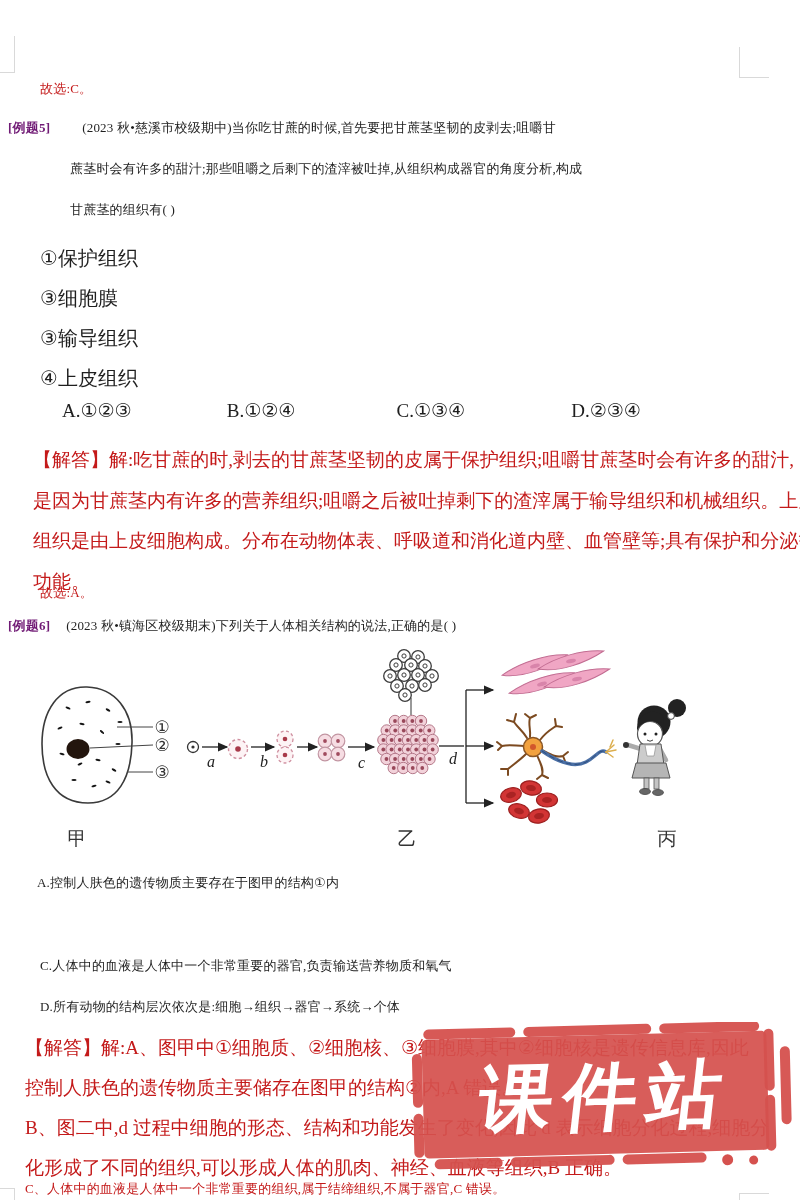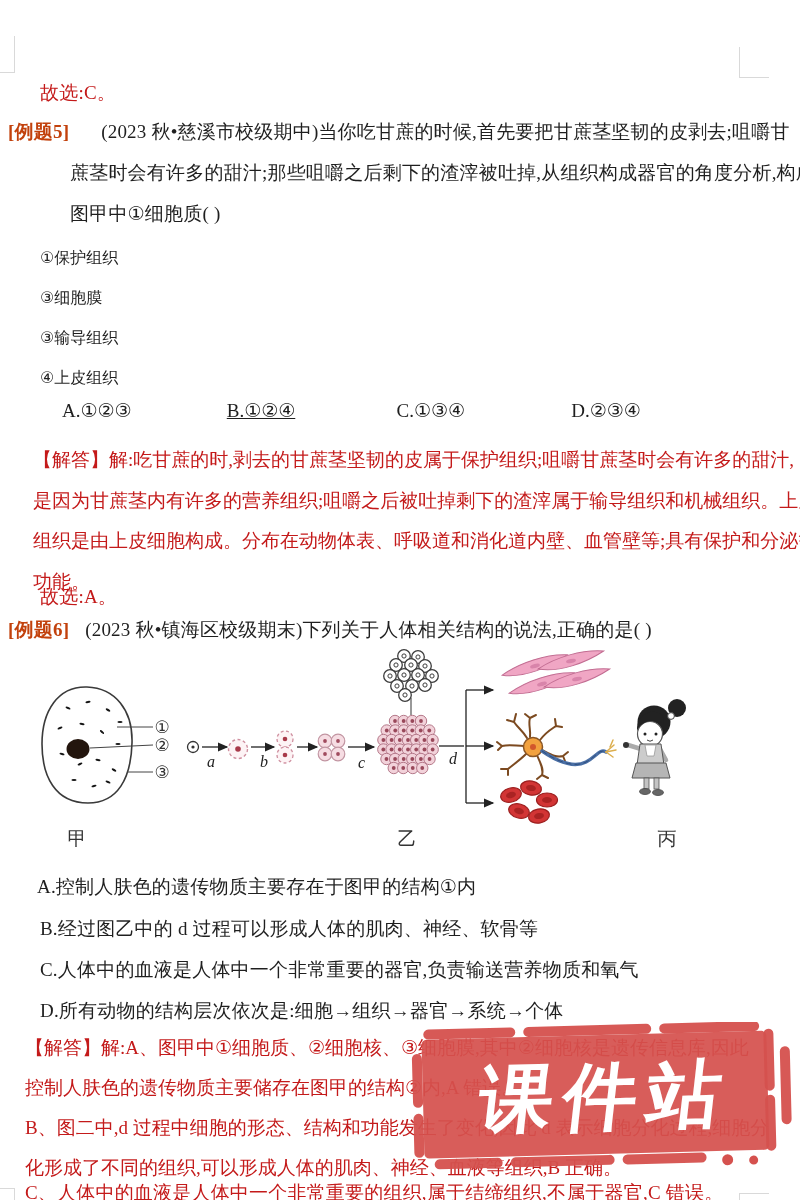--- a/index.html
+++ b/index.html
@@ -1,25 +1,25 @@
 <!DOCTYPE html>
 <html><head>
 <meta charset="utf-8">
 <style>
   html,body{margin:0;padding:0;background:#fff;}
   .page{position:relative;width:800px;height:1200px;background:#ffffff;overflow:hidden;
         font-family:"Liberation Serif","DejaVu Sans",serif;color:#1f1f1f;}
-  .line{position:absolute;font-size:19px;white-space:nowrap;letter-spacing:0.2px;}
+  .line{position:absolute;font-size:13px;white-space:nowrap;letter-spacing:0.2px;}
   .red{color:#c41a1a;}
-  .exlabel{color:#c2410c;font-weight:bold;margin-right:16px;}
+  .exlabel{color:#701a75;font-weight:bold;margin-right:16px;}
   .stemtext{margin-left:16px;}
-  .items .line-item{height:40px;line-height:40px;font-size:16px;}
+  .items .line-item{height:40px;line-height:40px;font-size:20px;}
   .choices{position:absolute;font-size:19px;white-space:nowrap;}
   .choices span{display:inline-block;}
-  .c1{width:160px;margin-left:22px;} .c2{width:165px;text-decoration:underline;} .c3{width:170px;}
+  .c1{width:160px;margin-left:22px;} .c2{width:165px;} .c3{width:170px;}
   .sol{position:absolute;font-size:19px;color:#c41a1a;}
   .sol div{height:40.5px;line-height:40.5px;white-space:nowrap;}
   .sol6 div{height:40px;line-height:40px;white-space:nowrap;}
   .mark{position:absolute;}
   .mark-tl{left:0;top:36px;width:14px;height:36px;border-right:1px solid #d9d9d9;border-bottom:1px solid #d9d9d9;}
   .mark-tr{left:739px;top:47px;width:29px;height:30px;border-left:1px solid #d9d9d9;border-bottom:1px solid #d9d9d9;}
   .mark-bl{left:0;top:1188px;width:14px;height:12px;border-right:1px solid #d9d9d9;border-top:1px solid #d9d9d9;}
   .mark-br{left:739px;top:1193px;width:29px;height:7px;border-left:1px solid #d9d9d9;border-top:1px solid #d9d9d9;}
   svg text{font-family:"Liberation Serif","DejaVu Sans",serif;}
   .diagram{position:absolute;left:30px;top:648px;}
@@ -35,21 +35,21 @@
   <div class="mark mark-tr"></div>
   <div class="mark mark-bl"></div>
   <div class="mark mark-br"></div>
 
   <div class="line red" style="left:40px;top:80px">故选:C。</div>
 
   <div class="line" style="left:8px;top:119px">
     <span class="exlabel">[例题5]</span><span class="stemtext">(2023 秋•慈溪市校级期中)当你吃甘蔗的时候,首先要把甘蔗茎坚韧的皮剥去;咀嚼甘</span>
   </div>
   <div class="line" style="left:70px;top:160px">蔗茎时会有许多的甜汁;那些咀嚼之后剩下的渣滓被吐掉,从组织构成器官的角度分析,构成</div>
-  <div class="line" style="left:70px;top:201px">图甲中①细胞质(    )</div>
+  <div class="line" style="left:70px;top:201px">甘蔗茎的组织有(    )</div>
 
   <div class="items" style="position:absolute;left:40px;top:238px">
     <div class="line-item">①保护组织</div>
     <div class="line-item">③细胞膜</div>
     <div class="line-item">③输导组织</div>
     <div class="line-item">④上皮组织</div>
   </div>
 
   <div class="choices" style="left:40px;top:399px">
     <span class="c1">A.①②③</span>
@@ -320,21 +320,20 @@
       <ellipse cx="615" cy="143.5" rx="5.5" ry="3" fill="#666" stroke="#444" stroke-width="0.8"></ellipse>
       <ellipse cx="628" cy="144.5" rx="5.5" ry="3" fill="#666" stroke="#444" stroke-width="0.8"></ellipse>
     </g>
 
     <text x="47" y="197" font-size="19" text-anchor="middle" fill="#333">甲</text>
     <text x="377" y="197" font-size="19" text-anchor="middle" fill="#333">乙</text>
     <text x="637" y="197" font-size="19" text-anchor="middle" fill="#333">丙</text>
   </svg>
 
   <div class="line" style="left:37px;top:874px">A.控制人肤色的遗传物质主要存在于图甲的结构①内</div>
-  <div class="line" style="left:40px;top:916px">B.经过图乙中的 d 过程可以形成人体的肌肉、神经、软骨等</div>
   <div class="line" style="left:40px;top:957px">C.人体中的血液是人体中一个非常重要的器官,负责输送营养物质和氧气</div>
   <div class="line" style="left:40px;top:998px">D.所有动物的结构层次依次是:细胞→组织→器官→系统→个体</div>
 
   <div class="sol sol6" style="left:25px;top:1028px">
     <div>【解答】解:A、图甲中①细胞质、②细胞核、③细胞膜,其中②细胞核是遗传信息库,因此</div>
     <div>控制人肤色的遗传物质主要储存在图甲的结构②内,A 错误。</div>
     <div>B、图二中,d 过程中细胞的形态、结构和功能发生了变化,因此 d 表示细胞分化过程,细胞分</div>
     <div>化形成了不同的组织,可以形成人体的肌肉、神经、血液等组织,B 正确。</div>
   </div>
   <div class="line red" style="left:25px;top:1180px">C、人体中的血液是人体中一个非常重要的组织,属于结缔组织,不属于器官,C 错误。</div>

